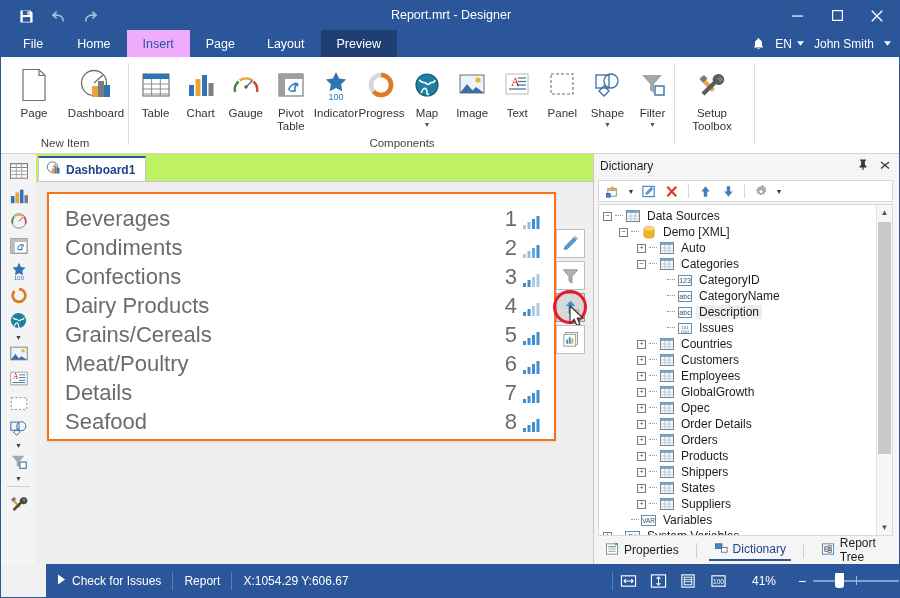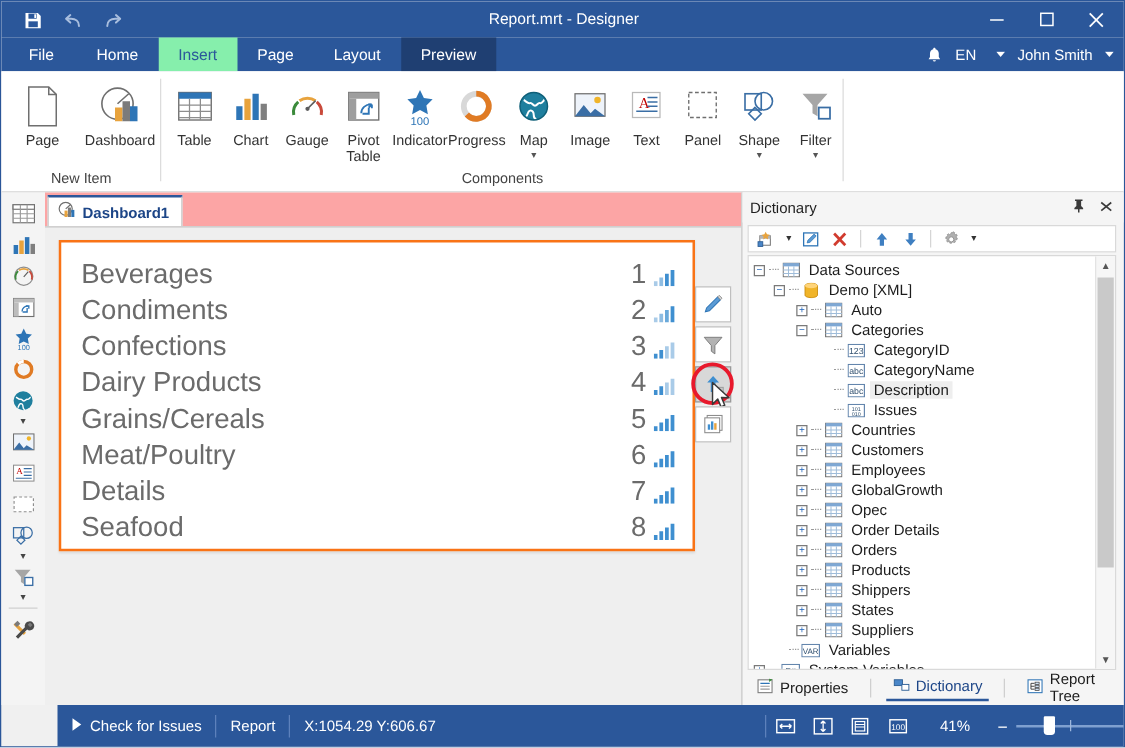--- a/index.html
+++ b/index.html
@@ -38,26 +38,26 @@
   
   .tabrow {
     position: absolute; left: 0; top: 29px; width: 900px; height: 27px;
     background: #2b579a;
   }
   .tabs { position: absolute; left: 0; top: 0; display: flex; height: 27px; align-items: stretch; }
   .tab {
     display: flex; align-items: center; padding: 0 16px; color: #ffffff;
     font-size: 12.5px; cursor: pointer; height: 27px; box-sizing: border-box;
   }
-  .tab.active { background: #86efac; color: #2b579a; }
+  .tab.active { background: #f0abfc; color: #2b579a; }
   .tab.preview { background: #1f3f72; }
   .tab-file { padding: 0 18px 0 22px; }
 
   .tabrow-right { position: absolute; right: 6px; top: 0; height: 27px; display: flex; align-items: center; gap: 10px; color: #fff; font-size: 12px; }
-  .tr-item { display: flex; align-items: center; gap: 16px; cursor: pointer; }
+  .tr-item { display: flex; align-items: center; gap: 5px; cursor: pointer; }
 
   
   .ribbon {
     position: absolute; left: 0; top: 56px; width: 900px; height: 96px;
     background: #ffffff; border-bottom: 1px solid #d4d4d4;
   }
   .rgroup { position: absolute; top: 0; height: 96px; }
   .rgroup .items { display: flex; align-items: flex-start; height: 72px; padding-top: 4px; }
   .rgroup .glabel {
     position: absolute; bottom: 4px; left: 0; width: 100%;
@@ -82,21 +82,21 @@
   }
   .lt-item { width: 27px; height: 25px; display: flex; align-items: center; justify-content: center; cursor: pointer; }
   .lt-caret { width: 27px; height: 8px; display: flex; align-items: center; justify-content: center; font-size: 7px; color: #444; cursor: pointer; }
   .lt-sep { width: 23px; height: 1px; background: #cfcfcf; margin: 4px 0; }
 
   
   .workarea {
     position: absolute; left: 35px; top: 153px; right: 305px; bottom: 33px;
     background: #efefef;
   }
-  .doctabs { position: absolute; left: 0; top: 0; height: 27px; width: 100%; background: #fca5a5; }
+  .doctabs { position: absolute; left: 0; top: 0; height: 27px; width: 100%; background: #bef264; }
   .doctab {
     position: absolute; left: 2px; top: 2px; height: 25px; box-sizing: border-box;
     background: #ffffff; border: 1px solid #c6c6c6; border-bottom: none;
     border-top: 2px solid #2b579a;
     display: flex; align-items: center; gap: 5px; padding: 0 10px 0 7px;
     color: #1c4587; font-size: 12px; font-weight: bold; cursor: pointer;
   }
   .canvas-scroll {
     position: absolute; left: 0; top: 27px; right: 0; bottom: 0;
     background: #efefef; border-top: 1px solid #c6c6c6;
@@ -461,20 +461,37 @@
           </span>
           <span class="lbl">Filter</span>
           <span class="caret">▼</span>
         </div>
 
       </div>
       <div class="glabel">Components</div>
       <div class="sep"></div>
     </div>
 
+    <div class="rgroup" style="left:674px; width:80px;">
+      <div class="items" style="padding-left:8px">
+        <div class="ritem">
+          <span class="ico">
+            <svg width="32" height="32" viewBox="0 0 32 32">
+                <path d="M6 7l13 13-3 3L3 10z" fill="#e8a33d"></path>
+                <path d="M22 5a5.5 5.5 0 0 0-5 7.2L5.5 23.5l3 3L20 15.2A5.5 5.5 0 1 0 22 5z" fill="#5b5b5b"></path>
+                <path d="M8 6l-4 4 3.5 3.5 4-4z" fill="#7a7a7a"></path>
+                <path d="M24 7l-3 3 3.5 3.5 3-3z" fill="#7a7a7a"></path>
+              </svg>
+          </span>
+          <span class="lbl" style="white-space:pre-line">Setup
+Toolbox</span>
+        </div>
+      </div>
+      <div class="sep"></div>
+    </div>
   </div>
 
   <div class="ltoolbar">
     <div class="lt-item">
       <svg width="20" height="18" viewBox="0 0 22 20">
           <rect x="1.5" y="2" width="19" height="16" fill="#fff" stroke="#6f6f6f" stroke-width="1"></rect>
           <rect x="1.5" y="2" width="19" height="4" fill="#ffffff" stroke="#6f6f6f" stroke-width="1"></rect>
           <line x1="1.5" y1="10" x2="20.5" y2="10" stroke="#9a9a9a"></line>
           <line x1="1.5" y1="14" x2="20.5" y2="14" stroke="#9a9a9a"></line>
           <line x1="8" y1="2" x2="8" y2="18" stroke="#9a9a9a"></line>

